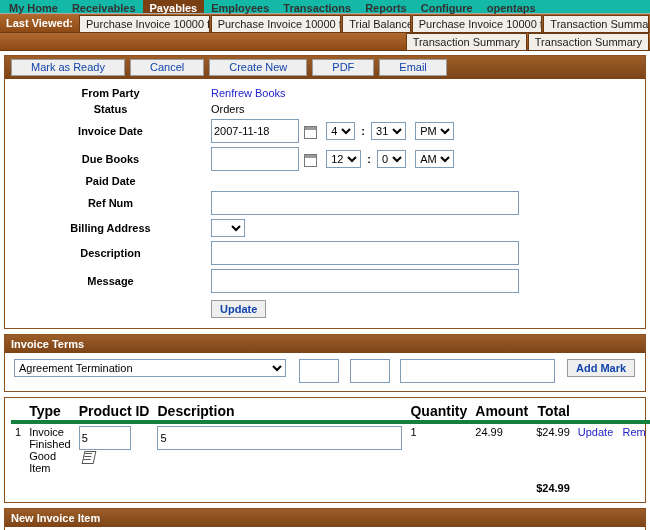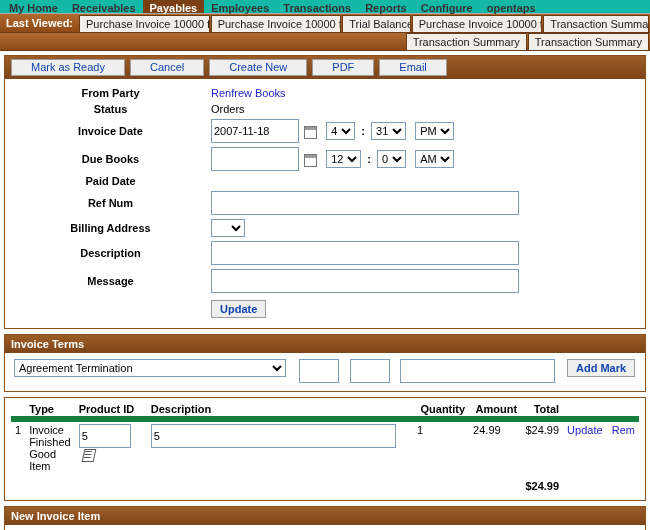--- a/index.html
+++ b/index.html
@@ -184,22 +184,22 @@
     font-size: 11px;
     padding: 3px 5px;
     vertical-align: top;
   }
   .terms-wrap { padding: 3px 4px 5px 4px; }
   .terms-row td { padding: 2px 4px; }
 
   
   .items-table { width: 100%; border-collapse: collapse; }
   .items-table th {
-    font-size: 11px; font-weight: bold; text-align: left;
-    padding: 1px 4px; border-bottom: 6px solid #15803d;
+    font-size: 14px; font-weight: bold; text-align: left;
+    padding: 1px 4px; border-bottom: 4px solid #15803d;
     white-space: nowrap;
   }
   .items-table td { font-size: 11px; padding: 2px 4px; vertical-align: top; }
   .items-table .num { text-align: right; white-space: nowrap; }
   .lookup-icon {
     display: inline-block; width: 14px; height: 12px;
     vertical-align: middle; margin-left: 3px; cursor: pointer;
     position: relative;
   }
   .lookup-icon::before {

